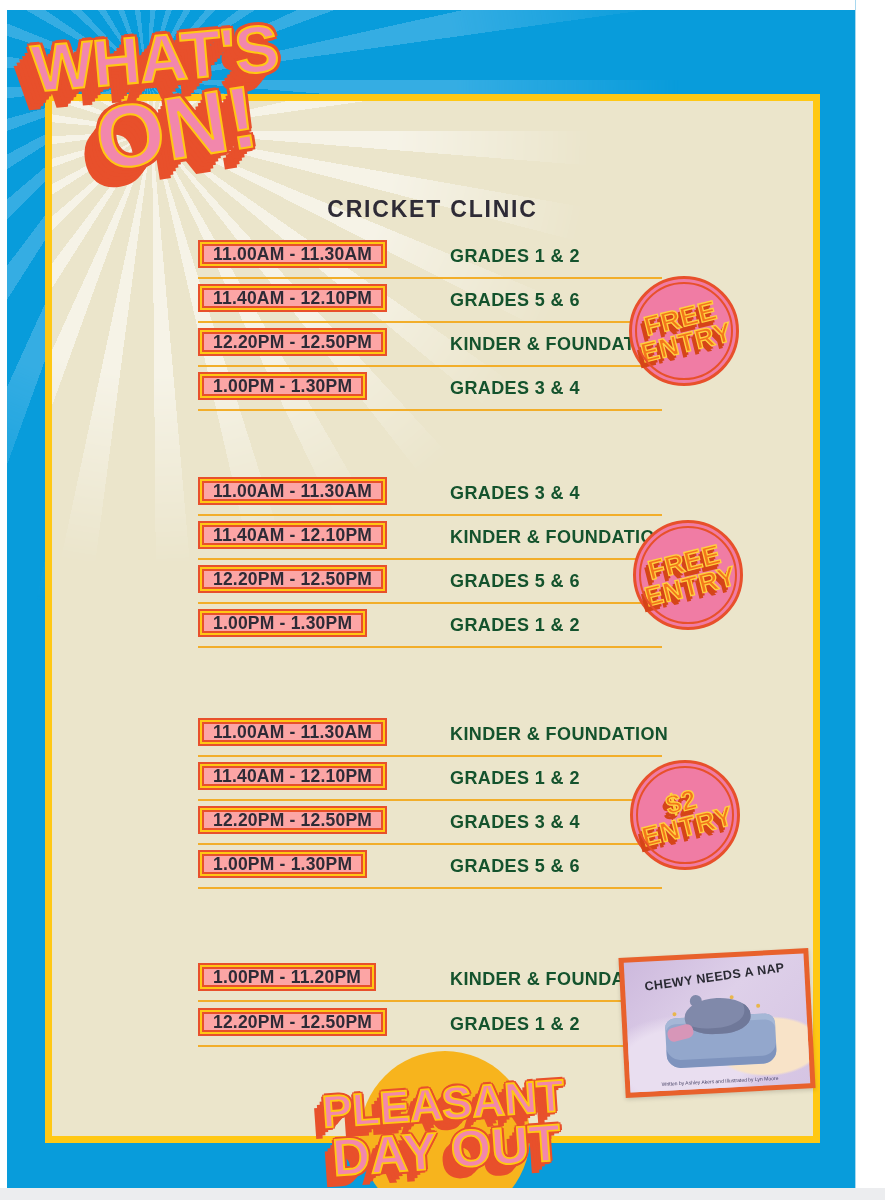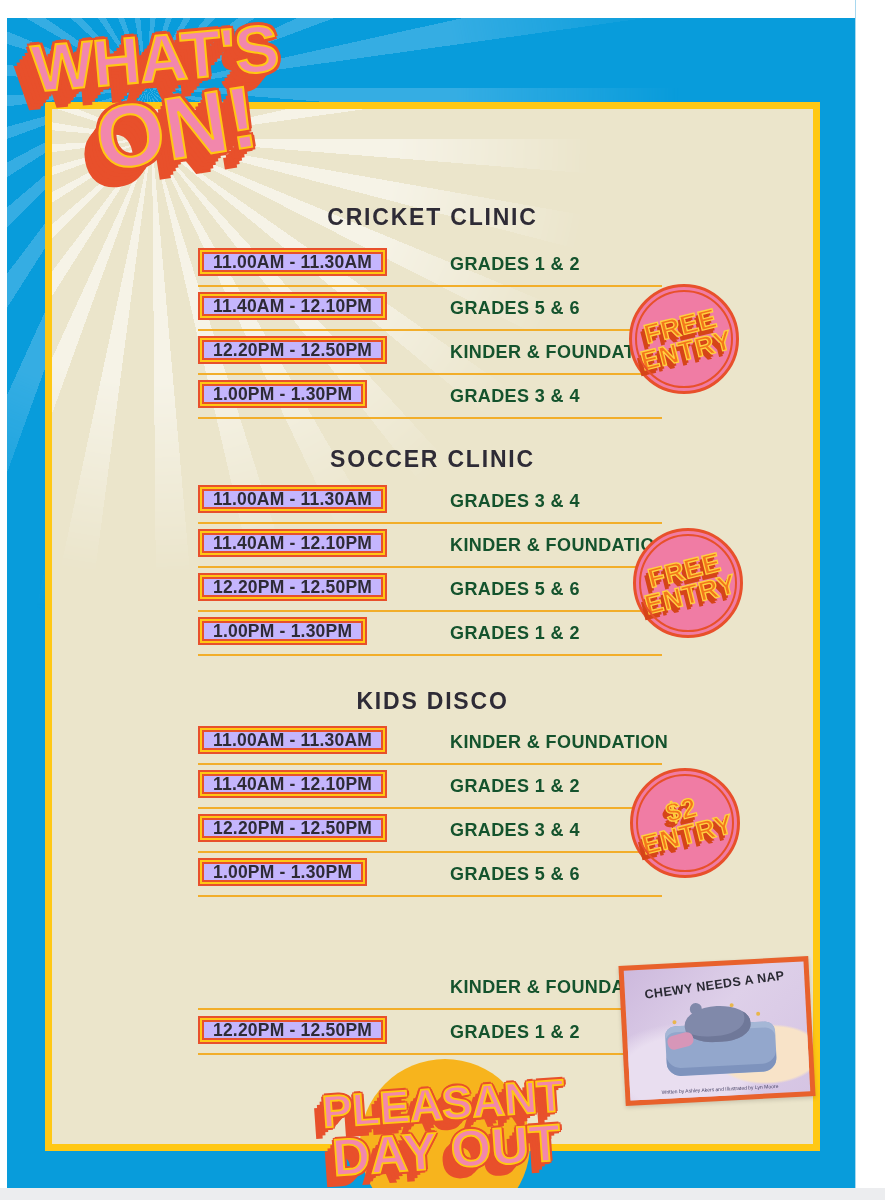--- a/index.html
+++ b/index.html
@@ -1,41 +1,41 @@
 <!DOCTYPE html>
 <html><head>
 <meta charset="utf-8">
 <style>
   * { margin:0; padding:0; box-sizing:border-box; }
   body { font-family:"Liberation Sans", sans-serif; background:#fff; }
 
   .stage { position:relative; width:885px; height:1200px; background:#ffffff; overflow:hidden; }
 
   
-  .poster-bg { position:absolute; left:7px; top:18px; width:848px; height:1178px;
+  .poster-bg { position:absolute; left:7px; top:10px; width:848px; height:1178px;
                background:#089cdb; overflow:hidden; }
   .blue-rays { position:absolute; left:0; top:0; width:100%; height:620px;
     background:repeating-conic-gradient(from 100deg at 140px 70px, #35ade3 0deg 4.5deg, rgba(53,173,227,0) 4.5deg 12.5deg);
     -webkit-mask:radial-gradient(circle 560px at 140px 70px, #000 0 55%, transparent 95%);
     mask:radial-gradient(circle 560px at 140px 70px, #000 0 55%, transparent 95%); }
 
   
   .panel { position:absolute; left:38px; top:84px; width:775px; height:1049px;
            background:#ebe5cb; border:7px solid #ffc814; }
   .panel-rays { position:absolute; left:0; top:0; width:100%; height:460px; pointer-events:none;
     background:repeating-conic-gradient(from 100deg at 100px 30px, rgba(255,255,255,.55) 0deg 4.5deg, rgba(255,255,255,0) 4.5deg 12.5deg);
     -webkit-mask:radial-gradient(circle 480px at 100px 30px, #000 0 50%, transparent 92%);
     mask:radial-gradient(circle 480px at 100px 30px, #000 0 50%, transparent 92%); }
 
   .sec-title { position:absolute; left:0; width:761px; text-align:center;
     font-weight:800; font-size:23px; letter-spacing:1.8px; color:#2e2b36; }
 
   .row { position:absolute; left:146px; right:0; height:33px; }
   .timebox { position:absolute; left:0; top:0; height:28px; display:inline-flex; align-items:center;
-    padding:0 13px; background:#c4b5fd; border:2px solid #e8502b;
+    padding:0 13px; background:#fca5a5; border:2px solid #e8502b;
     box-shadow:inset 0 0 0 2px #ffc814, inset 0 0 0 4px #e8502b; }
   .timebox span { font-weight:700; font-size:17.5px; color:#2e2b36; letter-spacing:.2px; white-space:nowrap; }
   .group { position:absolute; left:252px; top:0; line-height:33px; font-weight:700;
     font-size:18px; color:#14532d; letter-spacing:.4px; white-space:nowrap; }
   .rule { position:absolute; left:0; top:37px; width:464px; height:2px; background:#f2ae2a; }
 
   
   .badge { position:absolute; width:110px; height:110px; border-radius:50%;
     background:#f07ca4; border:3px solid #e8502b; display:flex; align-items:center; justify-content:center; }
   .badge::after { content:""; position:absolute; inset:3px; border:2px solid #e8502b; border-radius:50%; }
@@ -138,21 +138,20 @@
         <div class="group">GRADES 3 &amp; 4</div>
         <div class="rule"></div>
       </div>
       <div class="badge" style="left:577px;top:175px">
         <div class="badge-text">
           <div>FREE</div>
           <div>ENTRY</div>
         </div>
       </div>
 
-      <div class="sec-title" style="top:337px">SOCCER CLINIC</div>
       <div class="row" style="top:376px">
         <div class="timebox">
             <span>11.00AM - 11.30AM</span>
           </div>
         <div class="group">GRADES 3 &amp; 4</div>
         <div class="rule"></div>
       </div>
       <div class="row" style="top:420px">
         <div class="timebox">
             <span>11.40AM - 12.10PM</span>
@@ -174,21 +173,20 @@
         <div class="group">GRADES 1 &amp; 2</div>
         <div class="rule"></div>
       </div>
       <div class="badge" style="left:581px;top:419px">
         <div class="badge-text">
           <div>FREE</div>
           <div>ENTRY</div>
         </div>
       </div>
 
-      <div class="sec-title" style="top:579px">KIDS DISCO</div>
       <div class="row" style="top:617px">
         <div class="timebox">
             <span>11.00AM - 11.30AM</span>
           </div>
         <div class="group">KINDER &amp; FOUNDATION</div>
         <div class="rule"></div>
       </div>
       <div class="row" style="top:661px">
         <div class="timebox">
             <span>11.40AM - 12.10PM</span>
@@ -211,20 +209,23 @@
         <div class="rule"></div>
       </div>
       <div class="badge" style="left:578px;top:659px">
         <div class="badge-text">
           <div>$2</div>
           <div>ENTRY</div>
         </div>
       </div>
 
       <div class="row" style="top:862px">
+        <div class="timebox">
+            <span>1.00PM - 11.20PM</span>
+          </div>
         <div class="group">KINDER &amp; FOUNDATION</div>
         <div class="rule"></div>
       </div>
       <div class="row" style="top:907px">
         <div class="timebox">
             <span>12.20PM - 12.50PM</span>
           </div>
         <div class="group">GRADES 1 &amp; 2</div>
         <div class="rule"></div>
       </div>

